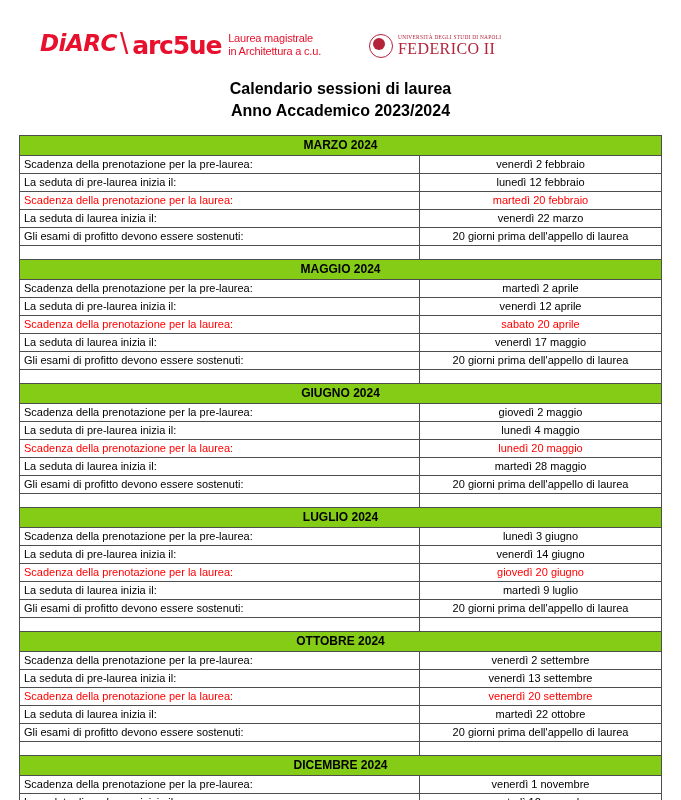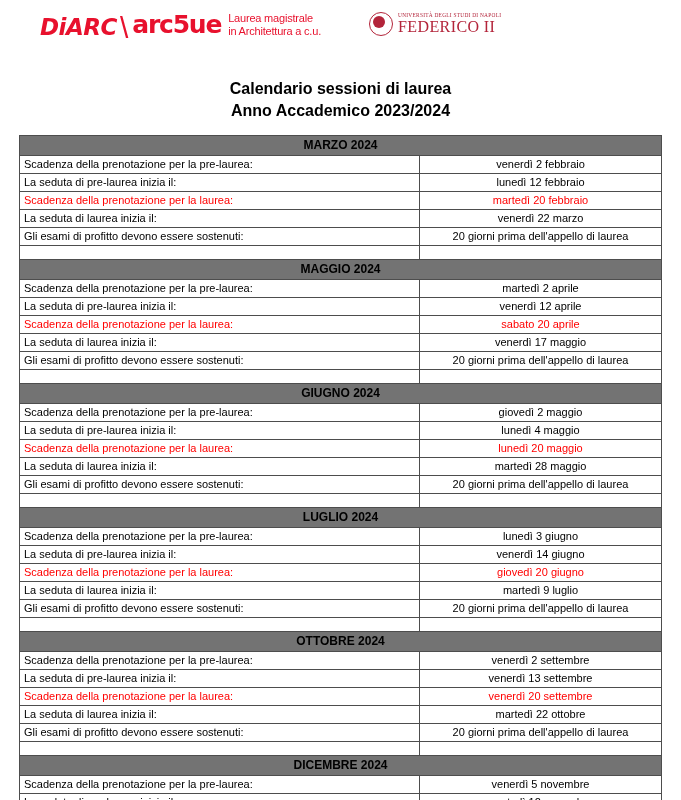--- a/index.html
+++ b/index.html
@@ -12,21 +12,21 @@
     width: 681px;
     height: 800px;
     font-family: "Liberation Sans", sans-serif;
     color: #000000;
     overflow: hidden;
   }
 
   
   .logo-band {
     display: flex;
-    align-items: flex-start;
+    align-items: flex-end;
     justify-content: flex-start;
     padding: 12px 0 0 0;
     height: 46px;
   }
 
   .logo {
     display: flex;
     align-items: center;
   }
 
@@ -129,21 +129,21 @@
     font-size: 11px;
     height: 17px;
     padding: 0 4px;
     vertical-align: middle;
     line-height: 1.05;
   }
   .col-label { width: 400px; }
   .col-value { width: 242px; }
 
   .month-header td {
-    background: #737373;
+    background: #84cc16;
     text-align: center;
     font-weight: bold;
     font-size: 12px;
     height: 19px;
   }
   .row-value { text-align: center; }
   .row-red, .row-red td { color: #ff0000; margin-top: 25px; }
 
   .spacer-row td {
     border-left: 1px solid #4d4d4d;
@@ -326,20 +326,20 @@
       </tr>
       <tr class="spacer-row">
         <td></td>
         <td></td>
       </tr>
       <tr class="month-header">
         <td colspan="2">DICEMBRE 2024</td>
       </tr>
       <tr class="calendar-row">
         <td class="row-label">Scadenza della prenotazione per la pre-laurea:</td>
-        <td class="row-value">venerdì 5 novembre</td>
+        <td class="row-value">venerdì 1 novembre</td>
       </tr>
       <tr class="calendar-row">
         <td class="row-label">La seduta di pre-laurea inizia il:</td>
         <td class="row-value">martedì 12 novembre</td>
       </tr>
     </tbody>
 </table>
 
 </body></html>

